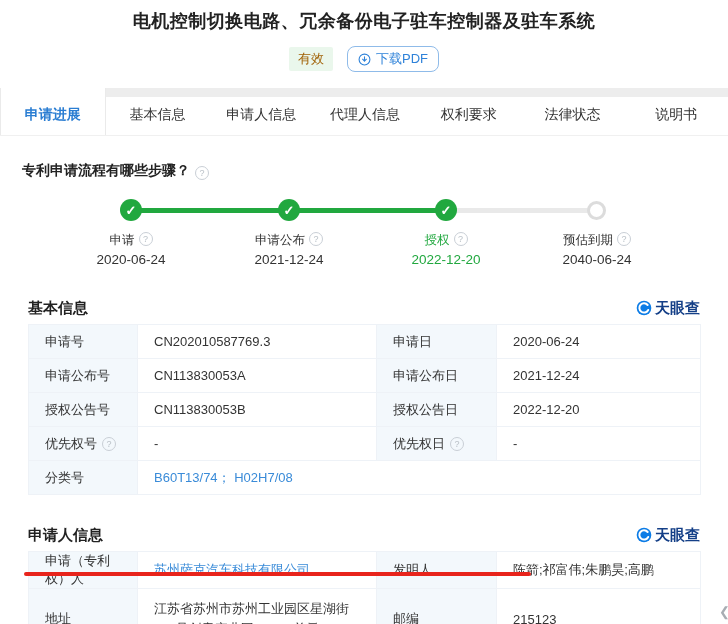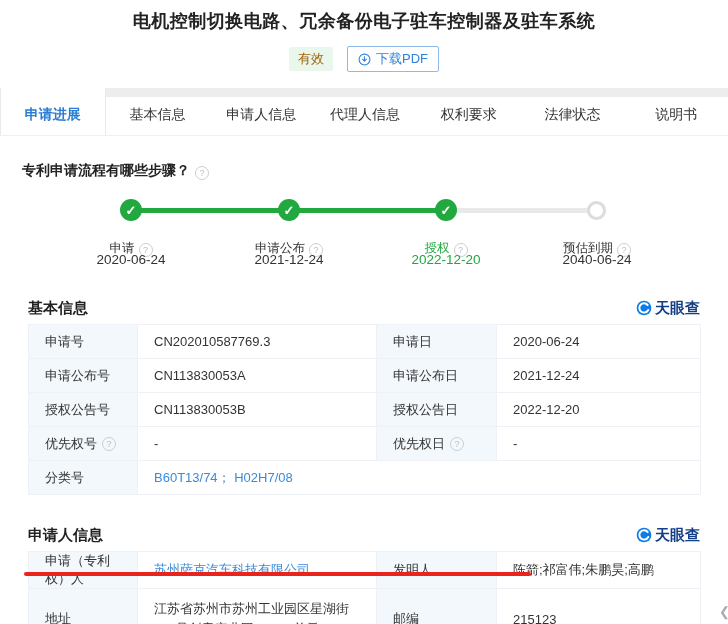--- a/index.html
+++ b/index.html
@@ -5,21 +5,21 @@
   html,body{margin:0;padding:0;background:#fff;}
   .page{position:relative;width:728px;height:624px;overflow:hidden;background:#fff;
         font-family:Liberation Sans, sans-serif;color:#333;}
 
   
   .patent-title{margin:0;padding-top:8px;height:26px;line-height:26px;text-align:center;
                 font-size:18px;font-weight:bold;color:#222;letter-spacing:.5px;}
   .badge-row{margin-top:12px;height:26px;display:flex;justify-content:center;align-items:center;gap:14px;}
   .status-badge{background:#eaf7ec;color:#a16207;font-size:13px;padding:3px 9px;border-radius:2px;}
   .pdf-btn{display:flex;align-items:center;gap:5px;background:#fff;border:1px solid #8fbbe9;
-           color:#2e82d9;font-size:13px;padding:3px 10px;border-radius:2px;cursor:pointer;
+           color:#2e82d9;font-size:13px;padding:3px 10px;border-radius:8px;cursor:pointer;
            font-family:inherit;}
 
   
   .tabbar{margin-top:16px;position:relative;height:48px;}
   .tabstrip{position:absolute;top:0;left:0;right:0;height:9px;background:#ededed;}
   .tabs{position:relative;z-index:1;display:flex;height:48px;box-sizing:border-box;
         border-bottom:1px solid #f0f0f0;justify-content:center;}
   .tab{flex:1;display:flex;align-items:center;justify-content:center;padding-top:7px;
        font-size:14px;color:#333;cursor:pointer;box-sizing:border-box;}
   .tab.active{background:#fff;border-left:1px solid #eaeaea;border-right:1px solid #eaeaea;
@@ -33,22 +33,22 @@
              align-items:center;justify-content:center;flex:0 0 auto;}
   .timeline{position:relative;height:100px;margin-top:8px;}
   .track{position:absolute;top:20px;height:5px;border-radius:3px;}
   .track-done{left:109px;width:315px;background:#21a83f;}
   .track-todo{left:424px;width:151px;background:#e9e9e9;}
   .node{position:absolute;top:11px;width:22px;height:22px;border-radius:50%;background:#21a83f;
         color:#fff;display:flex;align-items:center;justify-content:center;font-size:13px;font-weight:bold;}
   .node-1{left:98px;} .node-2{left:256px;} .node-3{left:413px;}
   .node-pending{position:absolute;top:13px;left:565px;width:13px;height:13px;border-radius:50%;
                 background:#fff;border:3px solid #dcdcdc;box-sizing:content-box;}
-  .step-label{position:absolute;top:52px;width:160px;display:flex;justify-content:center;
-              align-items:flex-end;gap:4px;font-size:12.5px;color:#333;}
+  .step-label{position:absolute;top:44px;width:160px;display:flex;justify-content:center;
+              align-items:flex-start;gap:4px;font-size:12.5px;color:#333;}
   .step-date{position:absolute;top:64px;width:160px;text-align:center;font-size:13.5px;color:#333;}
   .sl-1,.sd-1{left:29px;} .sl-2,.sd-2{left:187px;} .sl-3,.sd-3{left:344px;} .sl-4,.sd-4{left:495px;}
   .green-text{color:#21a83f !important;}
 
   
   .section-head{display:flex;justify-content:space-between;align-items:center;
                 margin:10px 28px 0 28px;height:20px;}
   .section-head.second{margin-top:30px;}
   .section-title{margin:0;font-size:15px;font-weight:bold;color:#222;}
   .brand{display:flex;align-items:center;gap:3px;}

